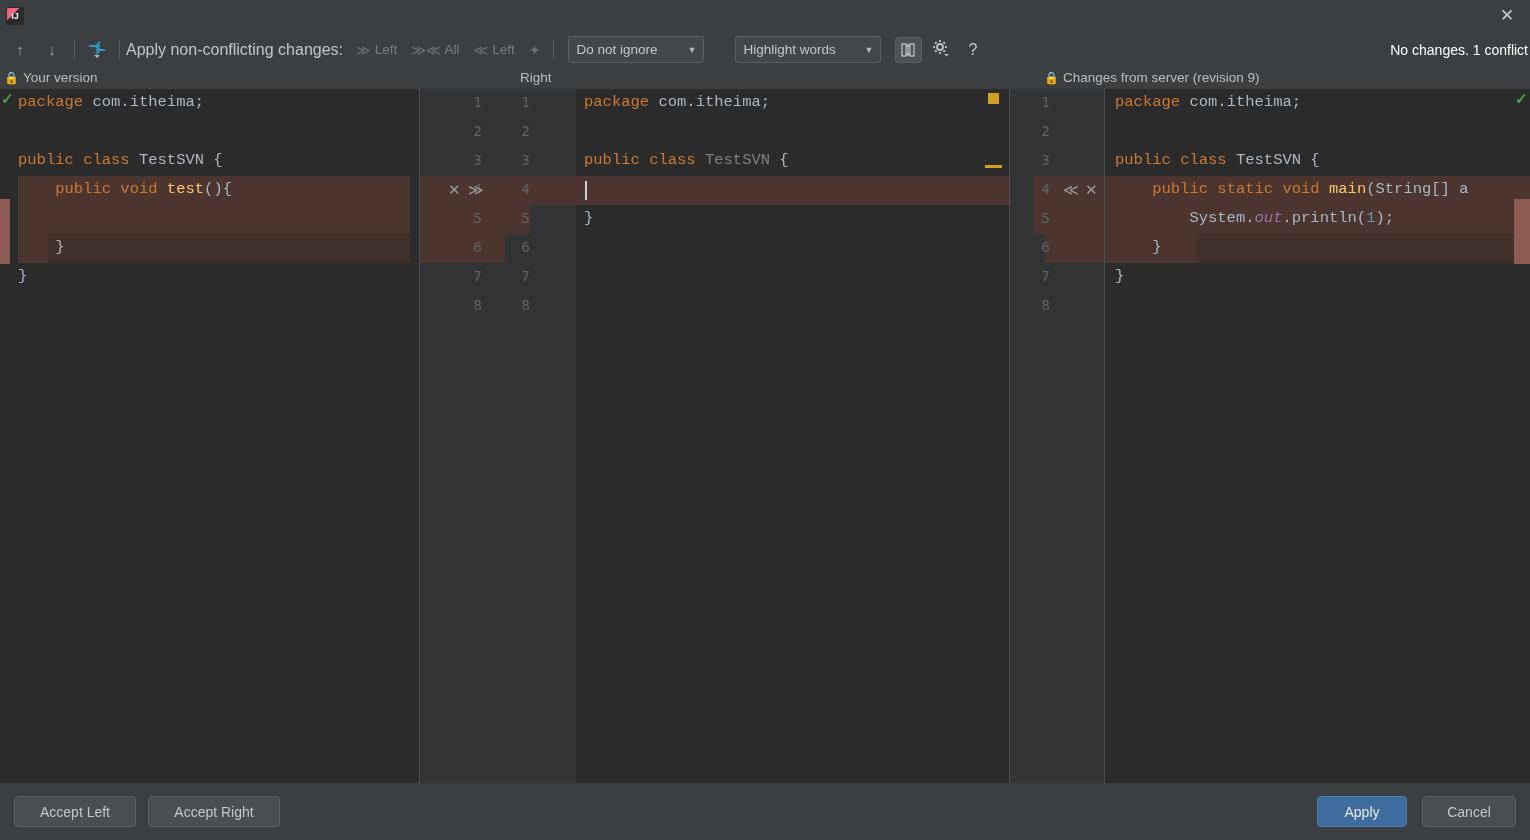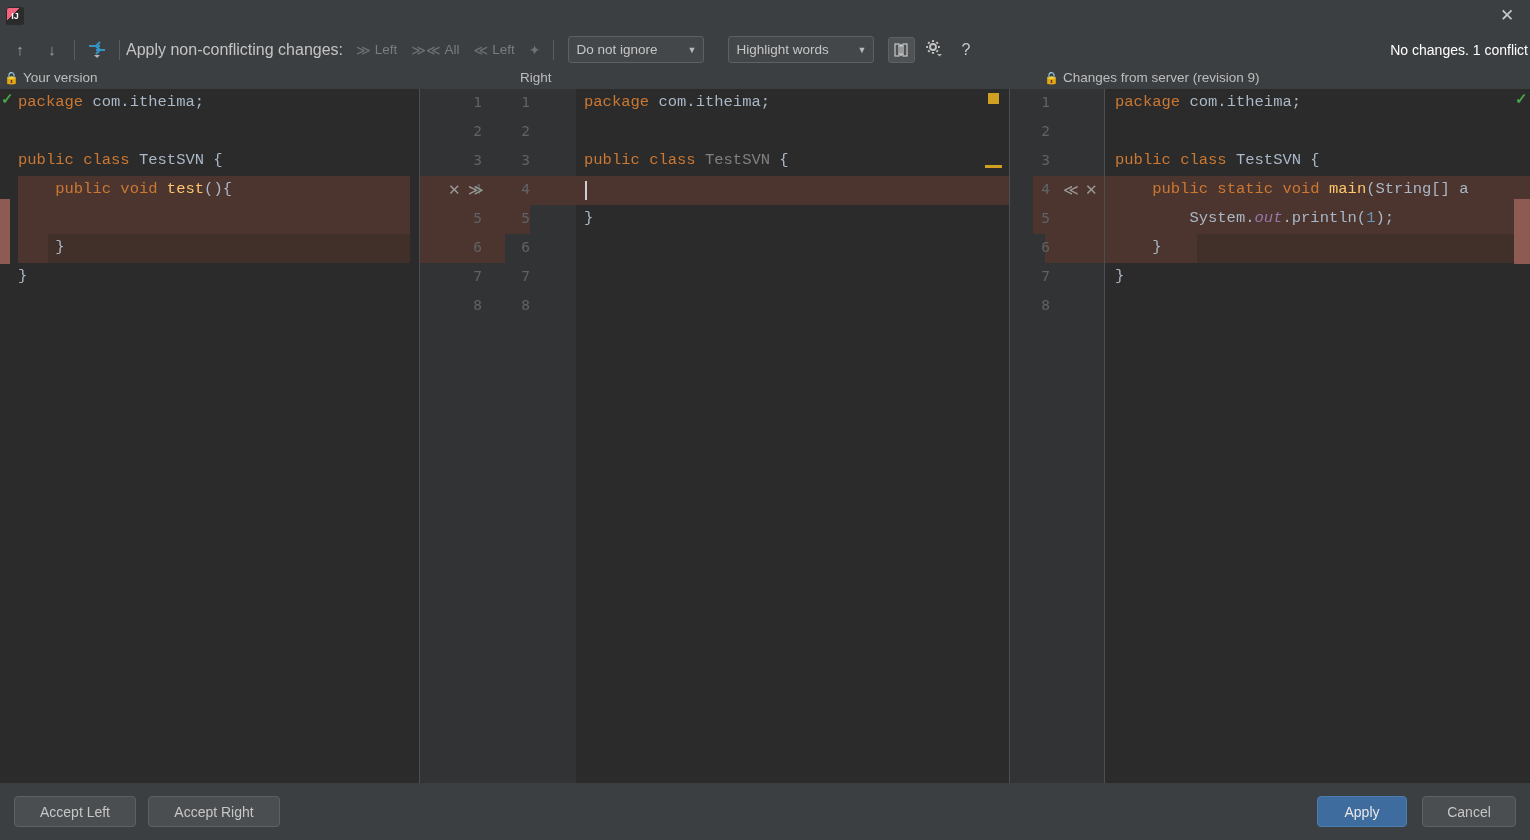--- a/index.html
+++ b/index.html
@@ -230,21 +230,21 @@
     <div class="tb-action">
       <span class="glyph">✦</span>
     </div>
 
     <div class="tb-sep"></div>
 
     <div class="combo">
       <span>Do not ignore</span>
       <span class="caret">▼</span>
     </div>
-    <div class="combo" style="margin-left:24px;min-width:130px;">
+    <div class="combo" style="margin-left:31px;min-width:130px;">
       <span>Highlight words</span>
       <span class="caret">▼</span>
     </div>
 
     <div class="tb-toggle">
       <svg width="15" height="14" viewBox="0 0 15 14" aria-hidden="true">
         <rect x="1" y="1" width="4" height="12" fill="none" stroke="#c8c8c8" stroke-width="1.2"></rect>
         <rect x="9" y="1" width="4" height="12" fill="none" stroke="#c8c8c8" stroke-width="1.2"></rect>
         <path d="M7 2 V12 M5.2 3.6 L7 1.7 L8.8 3.6 M5.2 10.4 L7 12.3 L8.8 10.4" stroke="#c8c8c8" stroke-width="1.2" fill="none"></path>
       </svg>

